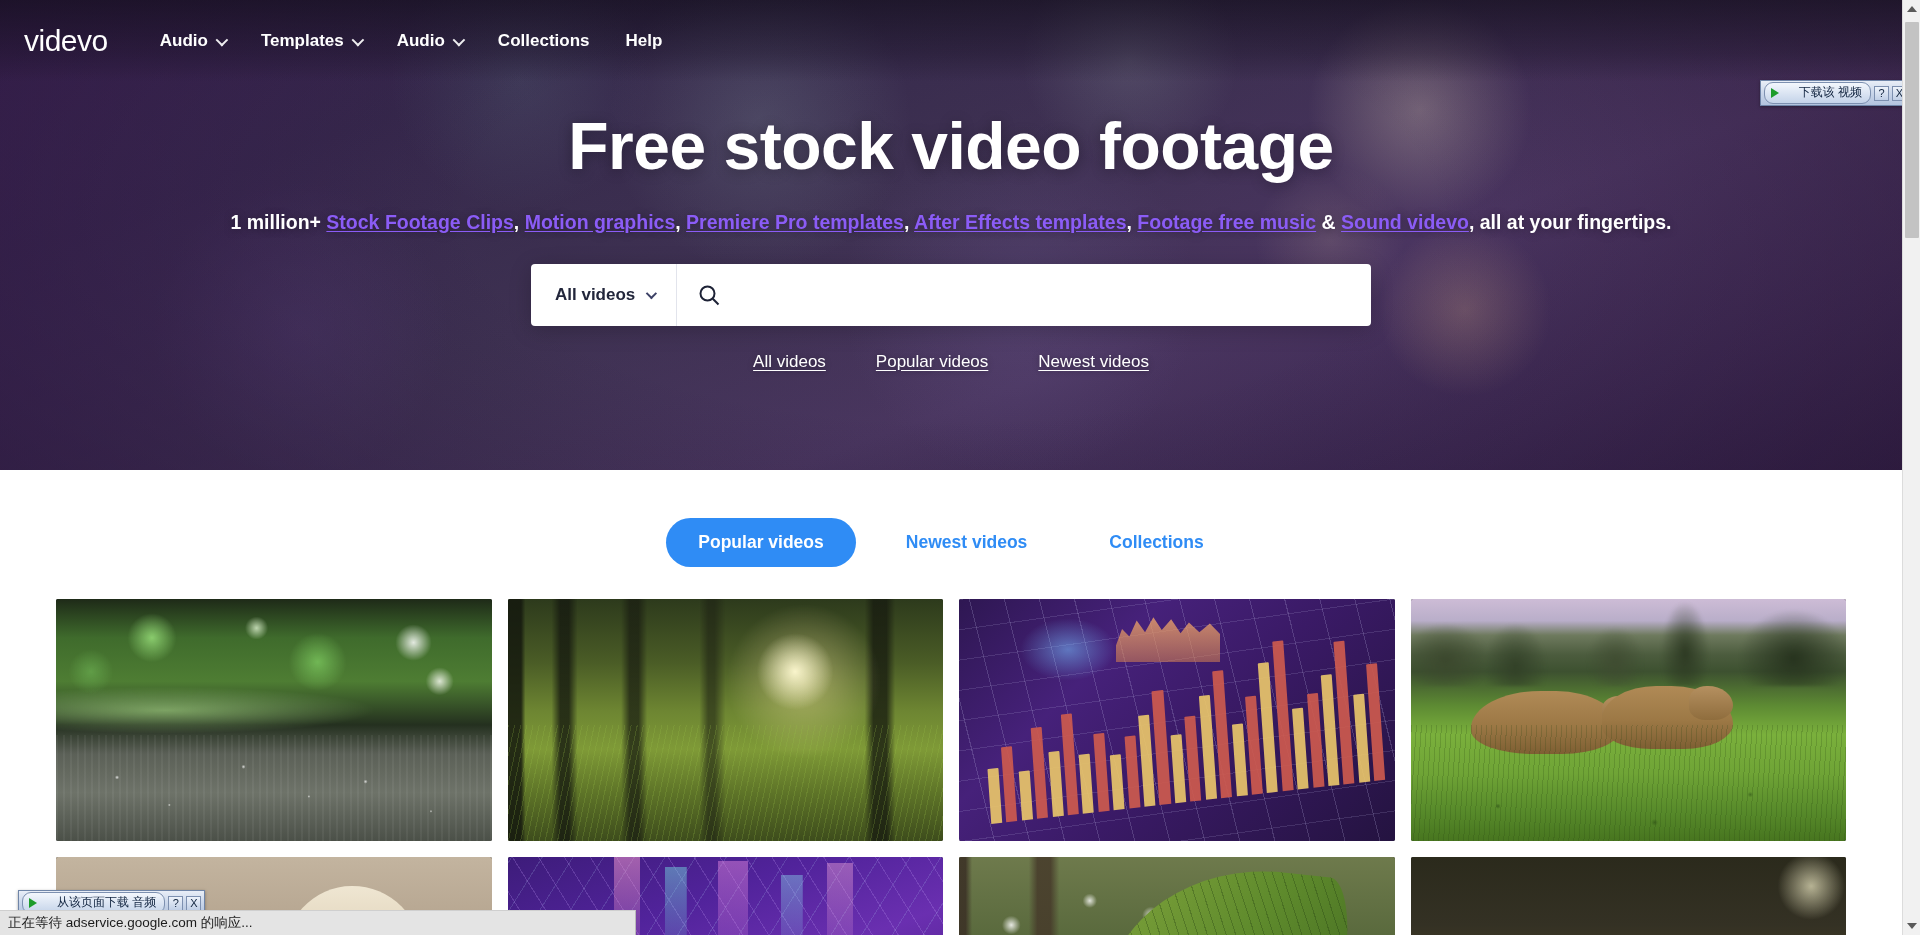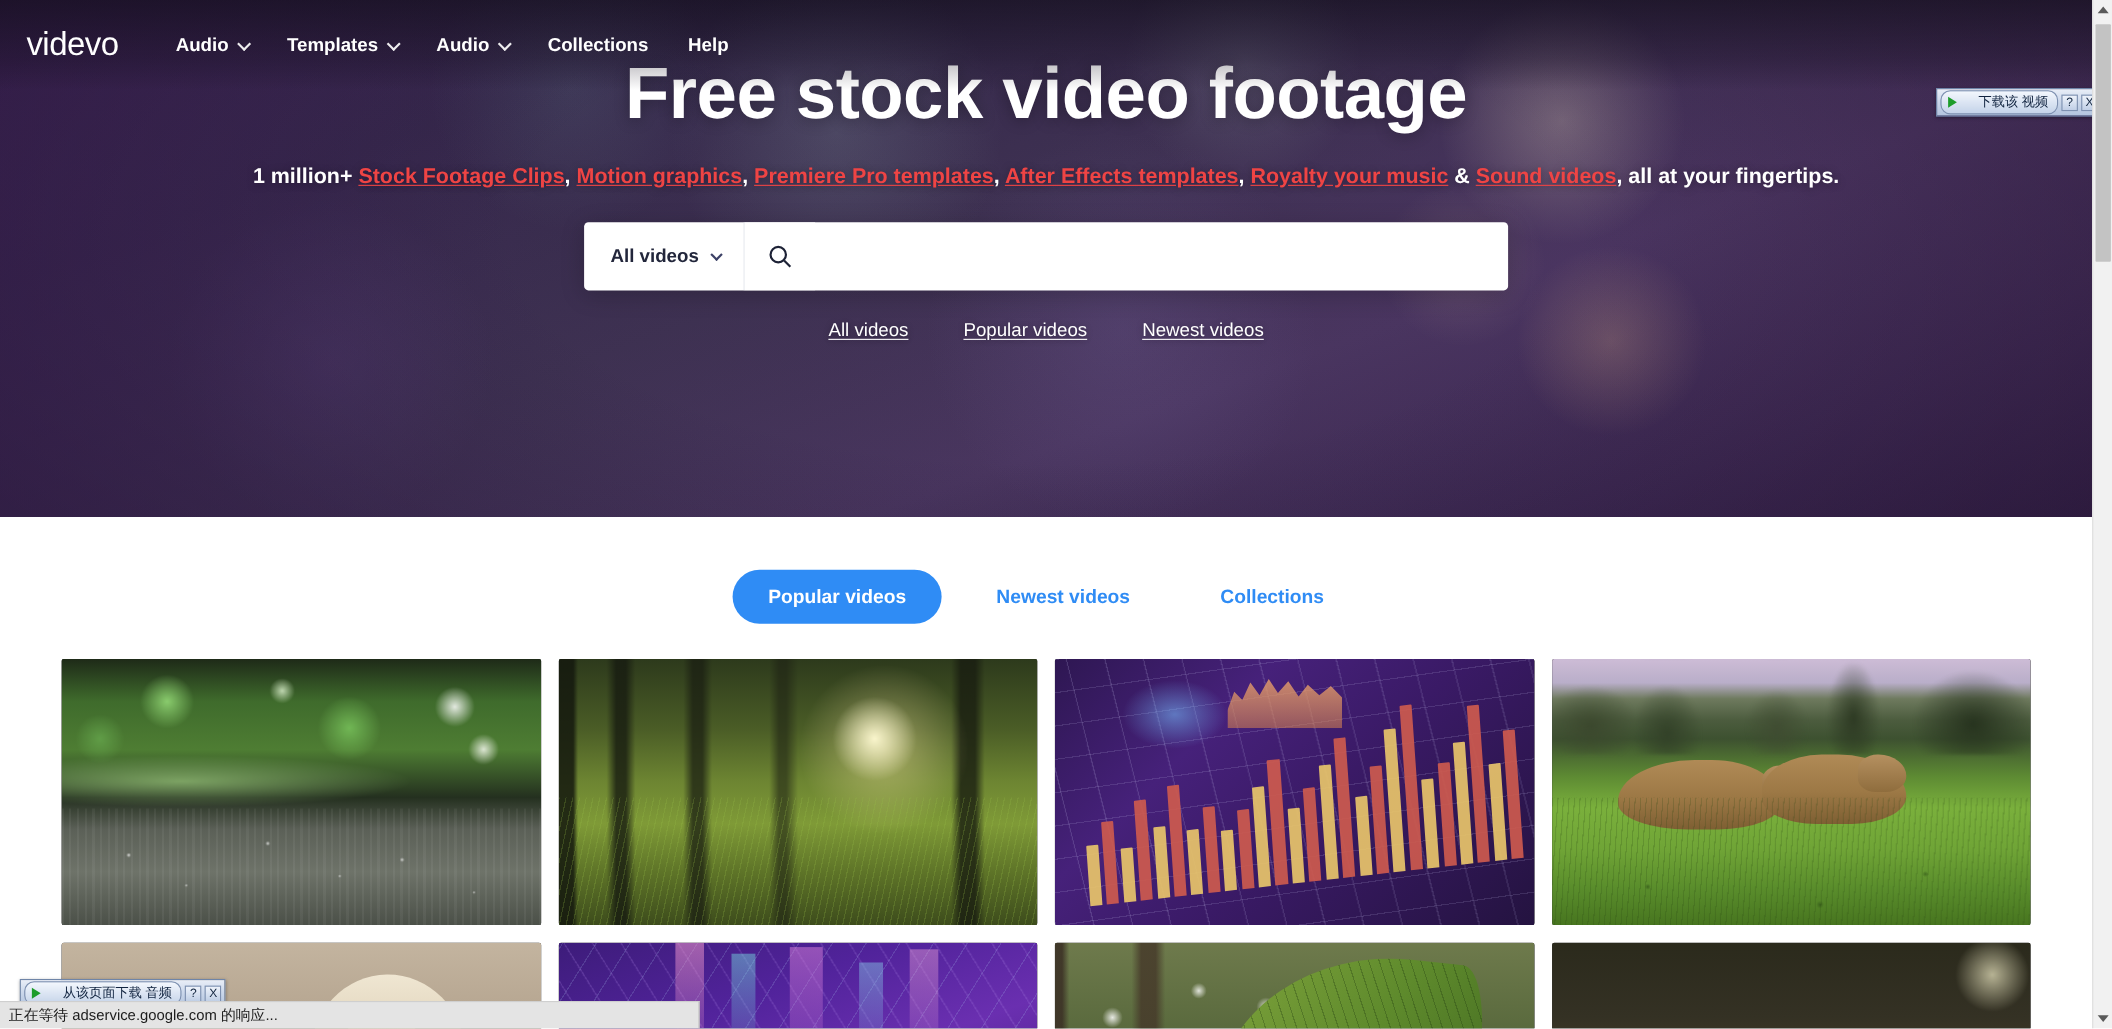--- a/index.html
+++ b/index.html
@@ -96,37 +96,37 @@
     background: transparent;
     cursor: pointer;
     white-space: nowrap;
   }
   .btn-login {
     color: #fff; font-size: 17px; font-weight: bold;
     padding: 11px 18px; cursor: pointer; white-space: nowrap;
   }
 
   
-  .hero-inner { position: relative; z-index: 5; text-align: center; padding-top: 48px; }
+  .hero-inner { position: relative; z-index: 5; text-align: center; padding-top: 110px; }
   .hero-title {
     color: #fff;
     font-size: 66px;
     font-weight: bold;
     letter-spacing: -0.5px;
     line-height: 1.1;
     text-shadow: 0 2px 14px rgba(0,0,0,0.30);
   }
   .hero-sub {
     margin-top: 28px;
     color: #fff;
     font-size: 19.5px;
     font-weight: bold;
     text-shadow: 0 1px 8px rgba(0,0,0,0.35);
   }
-  .hero-sub a { color: #ef4444; text-decoration: underline; text-underline-offset: 2px; cursor: pointer; }
+  .hero-sub a { color: #8b5cf6; text-decoration: underline; text-underline-offset: 2px; cursor: pointer; }
 
   
   .search-wrap {
     margin: 30px auto 0;
     width: 840px; height: 62px;
     background: #fff;
     border-radius: 4px;
     display: flex; align-items: stretch;
     box-shadow: 0 4px 22px rgba(0,0,0,0.20);
     overflow: hidden;
@@ -498,21 +498,21 @@
           <div class="nav-item">
             <span>Help</span>
           </div>
         </div>
 
       </nav>
 
       <div class="hero-inner">
         <h1 class="hero-title">Free stock video footage</h1>
 
-        <p class="hero-sub"><span>1 million+ </span><a>Stock Footage Clips</a><span>, </span><a>Motion graphics</a><span>, </span><a>Premiere Pro templates</a><span>, </span><a>After Effects templates</a><span>, </span><a>Royalty your music</a><span> &amp; </span><a>Sound videos</a><span>, all at your fingertips.</span></p>
+        <p class="hero-sub"><span>1 million+ </span><a>Stock Footage Clips</a><span>, </span><a>Motion graphics</a><span>, </span><a>Premiere Pro templates</a><span>, </span><a>After Effects templates</a><span>, </span><a>Footage free music</a><span> &amp; </span><a>Sound videvo</a><span>, all at your fingertips.</span></p>
 
         <div class="search-wrap">
           <div class="search-select">
             <span>All videos</span>
             <span class="chev-dark"></span>
           </div>
           <button class="search-btn">
             <svg width="24" height="24" viewBox="0 0 24 24" fill="none">
               <circle cx="10.5" cy="10.5" r="7" stroke="#1d2236" stroke-width="2"></circle>
               <line x1="15.8" y1="15.8" x2="21.5" y2="21.5" stroke="#1d2236" stroke-width="2"></line>

